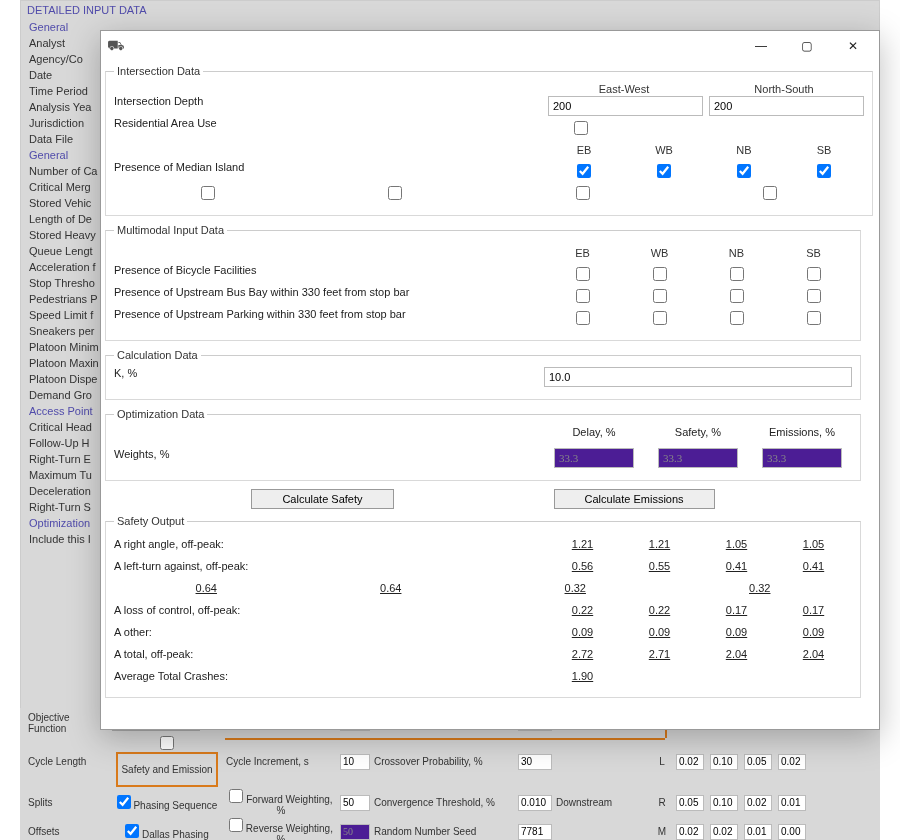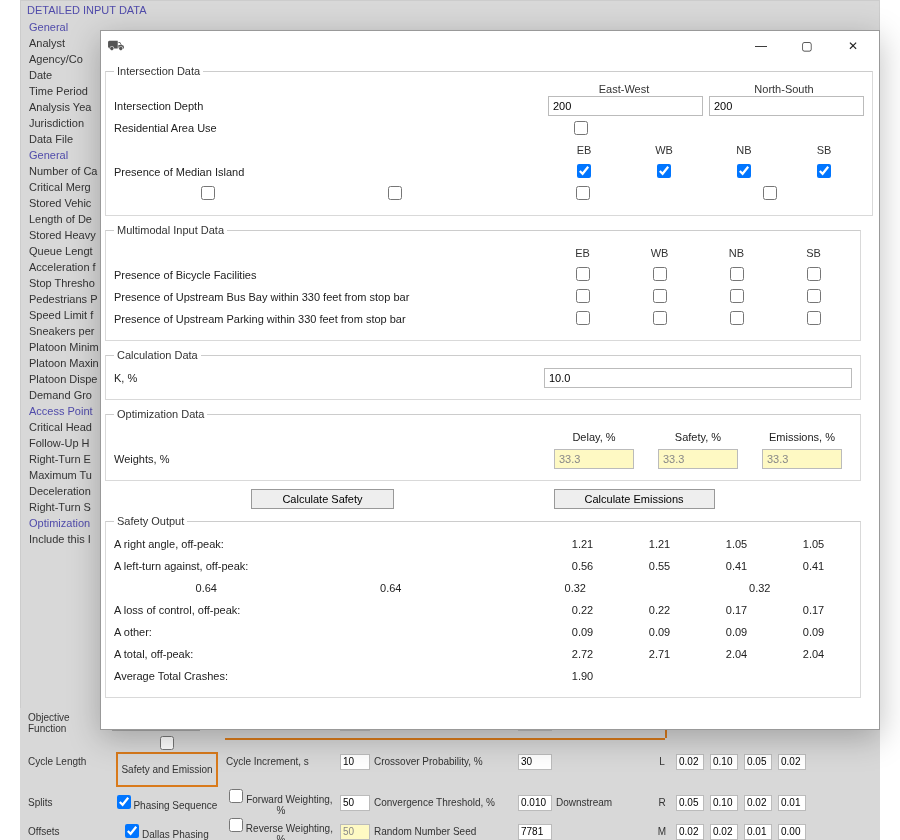--- a/index.html
+++ b/index.html
@@ -22,43 +22,43 @@
   box-shadow:0 8px 30px rgba(0,0,0,.25);
   display:flex; flex-direction:column;
 }
 .titlebar { height:30px; display:flex; align-items:center; justify-content:space-between; padding:0 6px; }
 .titlebar .icon { width:18px; height:18px; font-size:14px; color:#555; }
 .winbtns { display:flex; gap:6px; }
 .winbtn { width:40px; height:24px; display:flex; align-items:center; justify-content:center; font-size:12px; cursor:pointer; }
 .dlgcontent { flex:1; overflow:auto; padding:4px 18px 10px 4px; }
 fieldset { border:1px solid #d9d9d9; border-top:1px solid #ccc; margin-bottom:8px; padding:6px 8px 10px 8px; position:relative; }
 fieldset legend { font-size:11px; color:#333; padding:0 3px; }
-.row { display:flex; align-items:center; min-height:22px; }
+.row { display:flex; min-height:22px; }
 .row .label { flex:0 0 430px; }
 .dircol { flex:1; display:flex; justify-content:space-around; align-items:center; }
 .dcol { width:60px; text-align:center; font-size:11px; color:#333; }
 .hdrrow .dcol { color:#333; }
 input[type=text] {
   border:1px solid #bbb; height:20px; padding:1px 4px; font-size:11px; background:#fff;
 }
-input[type=text].ro { background:#fef9c3; color:#888; }
+input[type=text].ro { background:#4c1d95; color:#888;font-family:Liberation Serif, serif; }
 input[type=checkbox]{ width:14px; height:14px; }
 .ewns { display:flex; }
 .ewns .lblcol { flex:0 0 430px; }
 .ewns .tcol { flex:1; text-align:center; color:#333; }
 .depthrow input { width:155px; }
 .depthrow .dircol { justify-content:flex-start; gap:6px; padding-left:4px; }
 .weights .cols { display:flex; gap:4px; }
 .weights .cols .c { flex:1; text-align:center; }
 .weights input { width:80px; }
 .btnbar { display:flex; gap:160px; justify-content:center; margin:6px 0; }
 .btn { border:1px solid #999; background:#eee; padding:3px 30px; font-size:11px; cursor:pointer; }
 .safetyout .srow { display:flex; align-items:center; min-height:22px; }
 .safetyout .srow .slabel { flex:0 0 430px; }
-.safetyout .srow .sv { flex:1; text-align:center; }
+.safetyout .srow .sv { flex:1; text-align:center;text-decoration:underline; }
 
 
 .bottomstrip { position:absolute; left:20px; top:708px; width:860px; padding:4px 8px 12px 8px; background:#d8d8d8; font-size:10px; color:#333; }
 .bstable { display:grid; grid-template-columns:80px 110px 110px 30px 140px 34px 60px 28px 20px 30px 30px 30px 30px; gap:2px 4px; align-items:center; }
 .bstable input[type=text]{ width:100%; height:16px; font-size:10px; padding:0 2px; }
 .bstable .cb { text-align:center; }
 .orangebox { border:2px solid #d97a1b; padding:10px 3px; display:inline-block; }
 .arrowline { position:absolute; border-top:2px solid #d97a1b; }
 .arrowup { position:absolute; border-left:2px solid #d97a1b; }
 .arrowhead { position:absolute; width:0; height:0; border-left:5px solid transparent; border-right:5px solid transparent; border-bottom:8px solid #d97a1b; }

